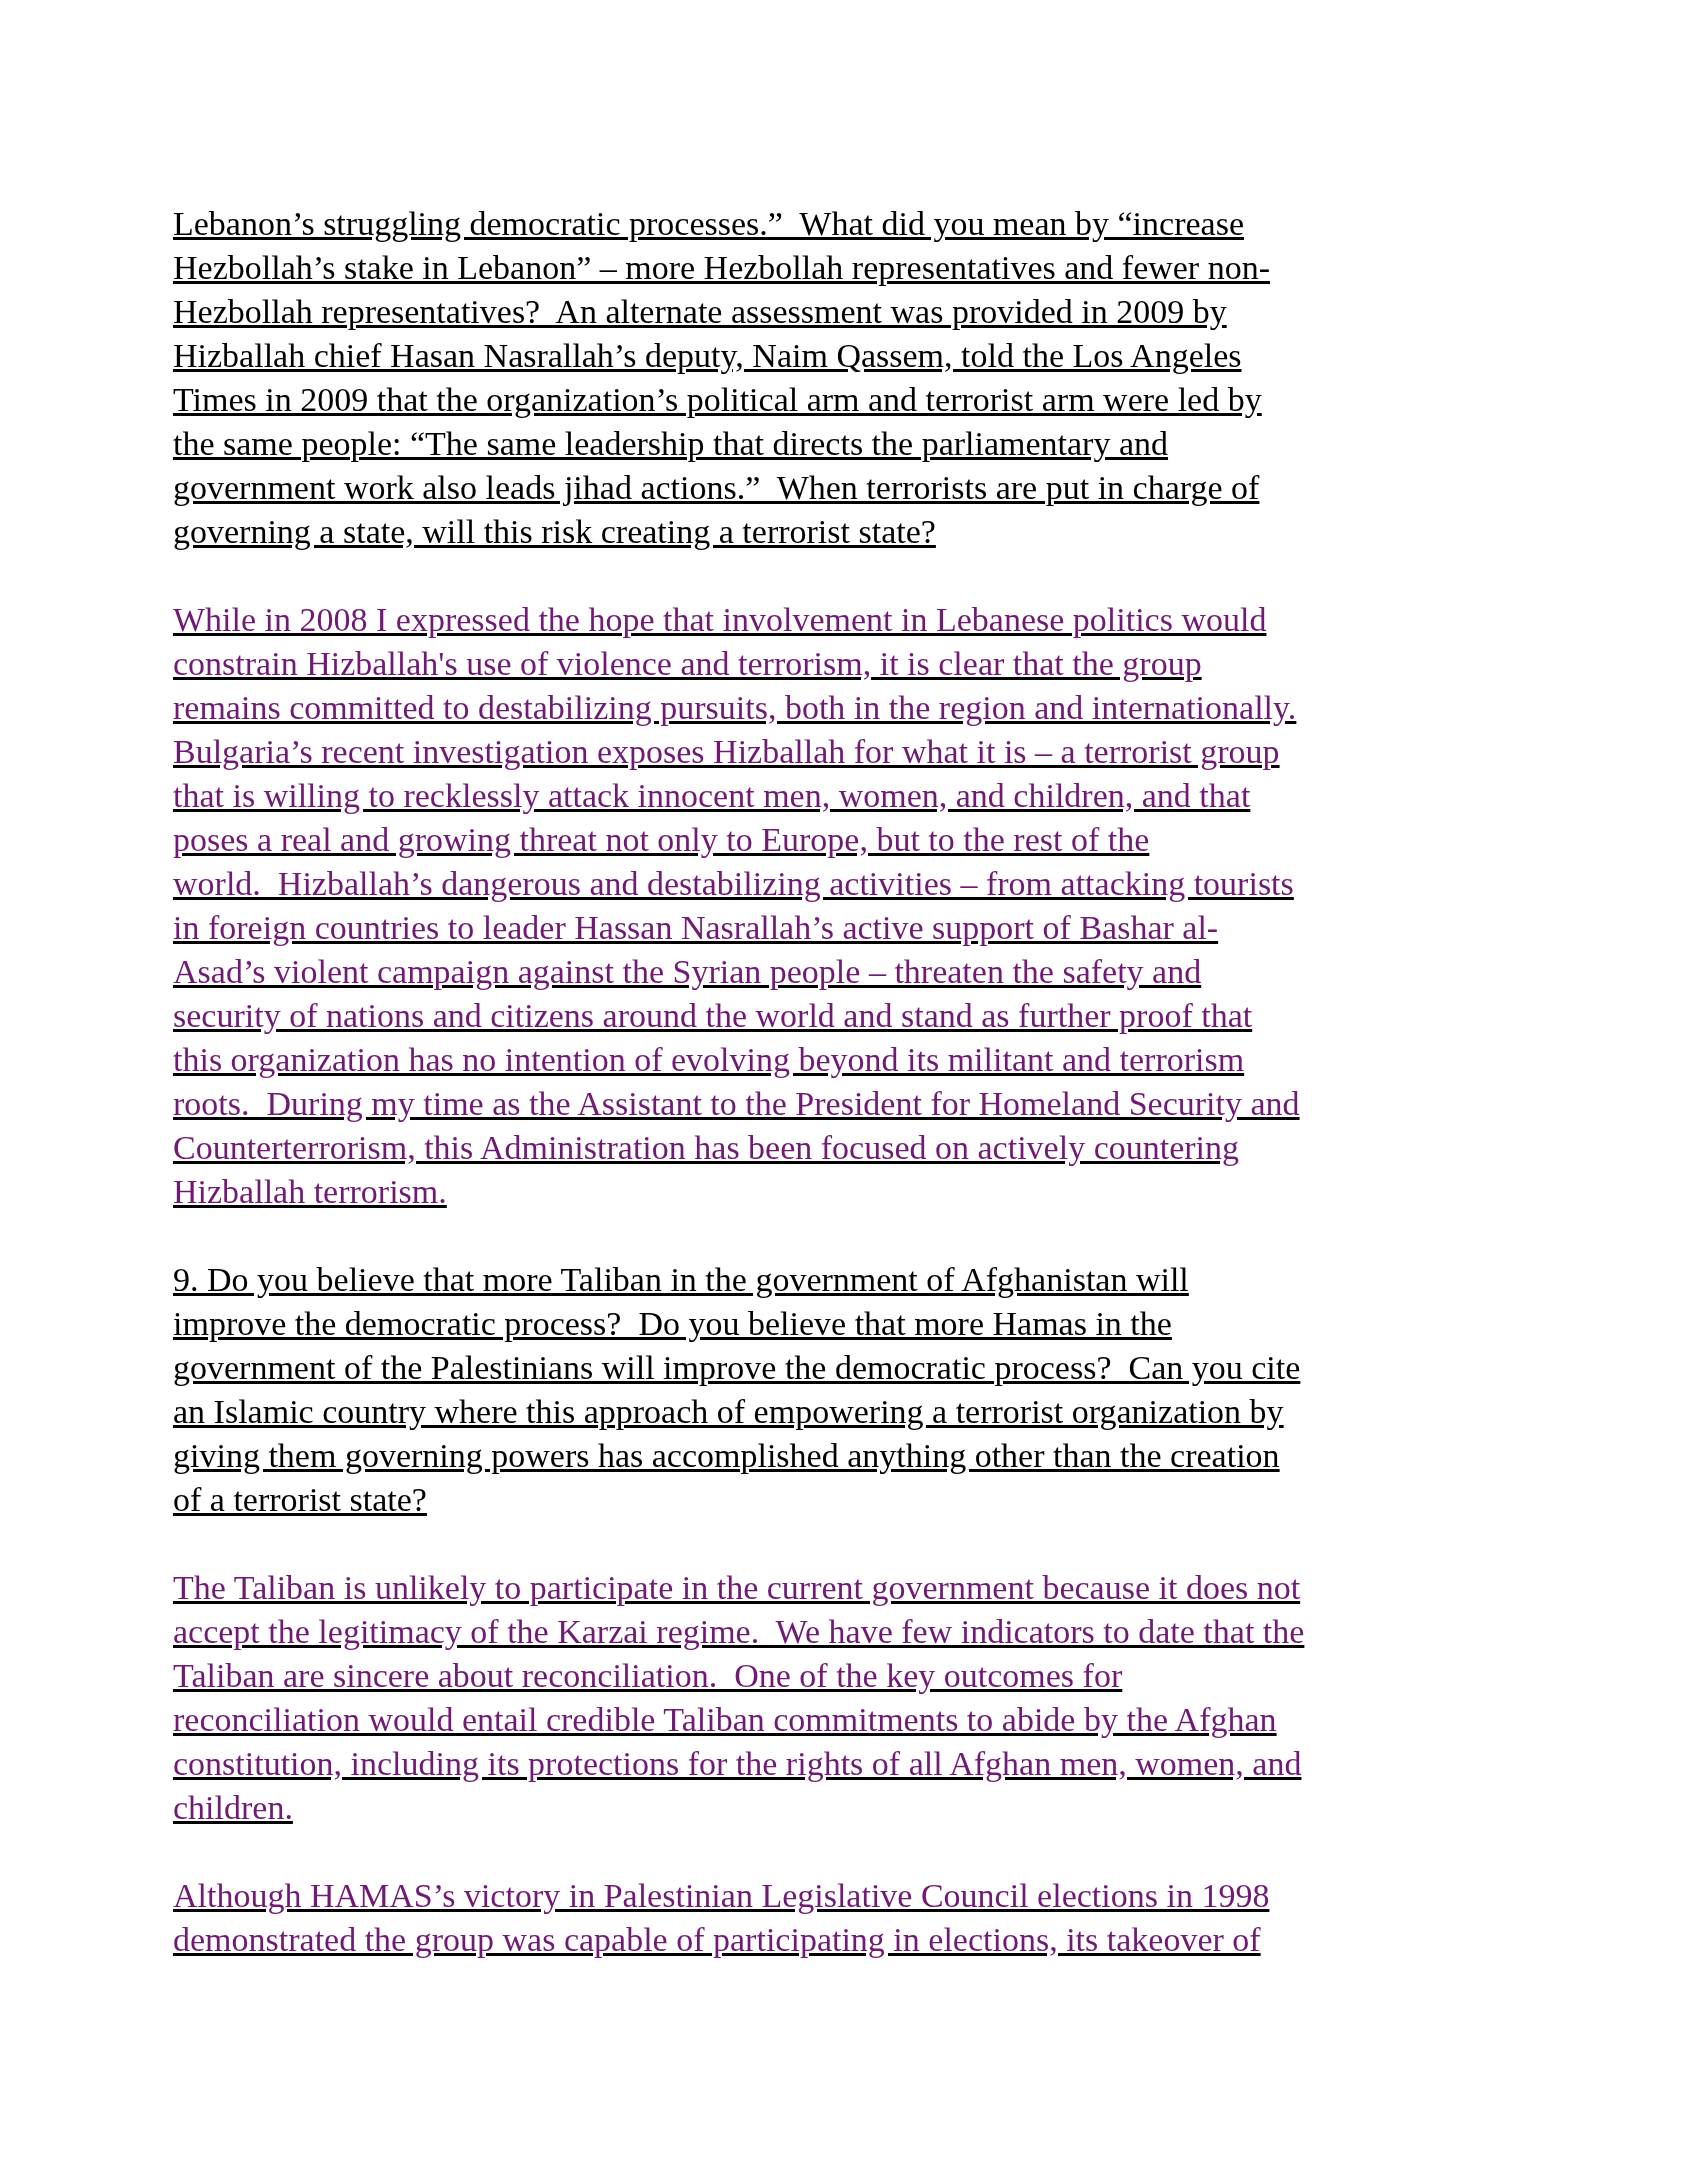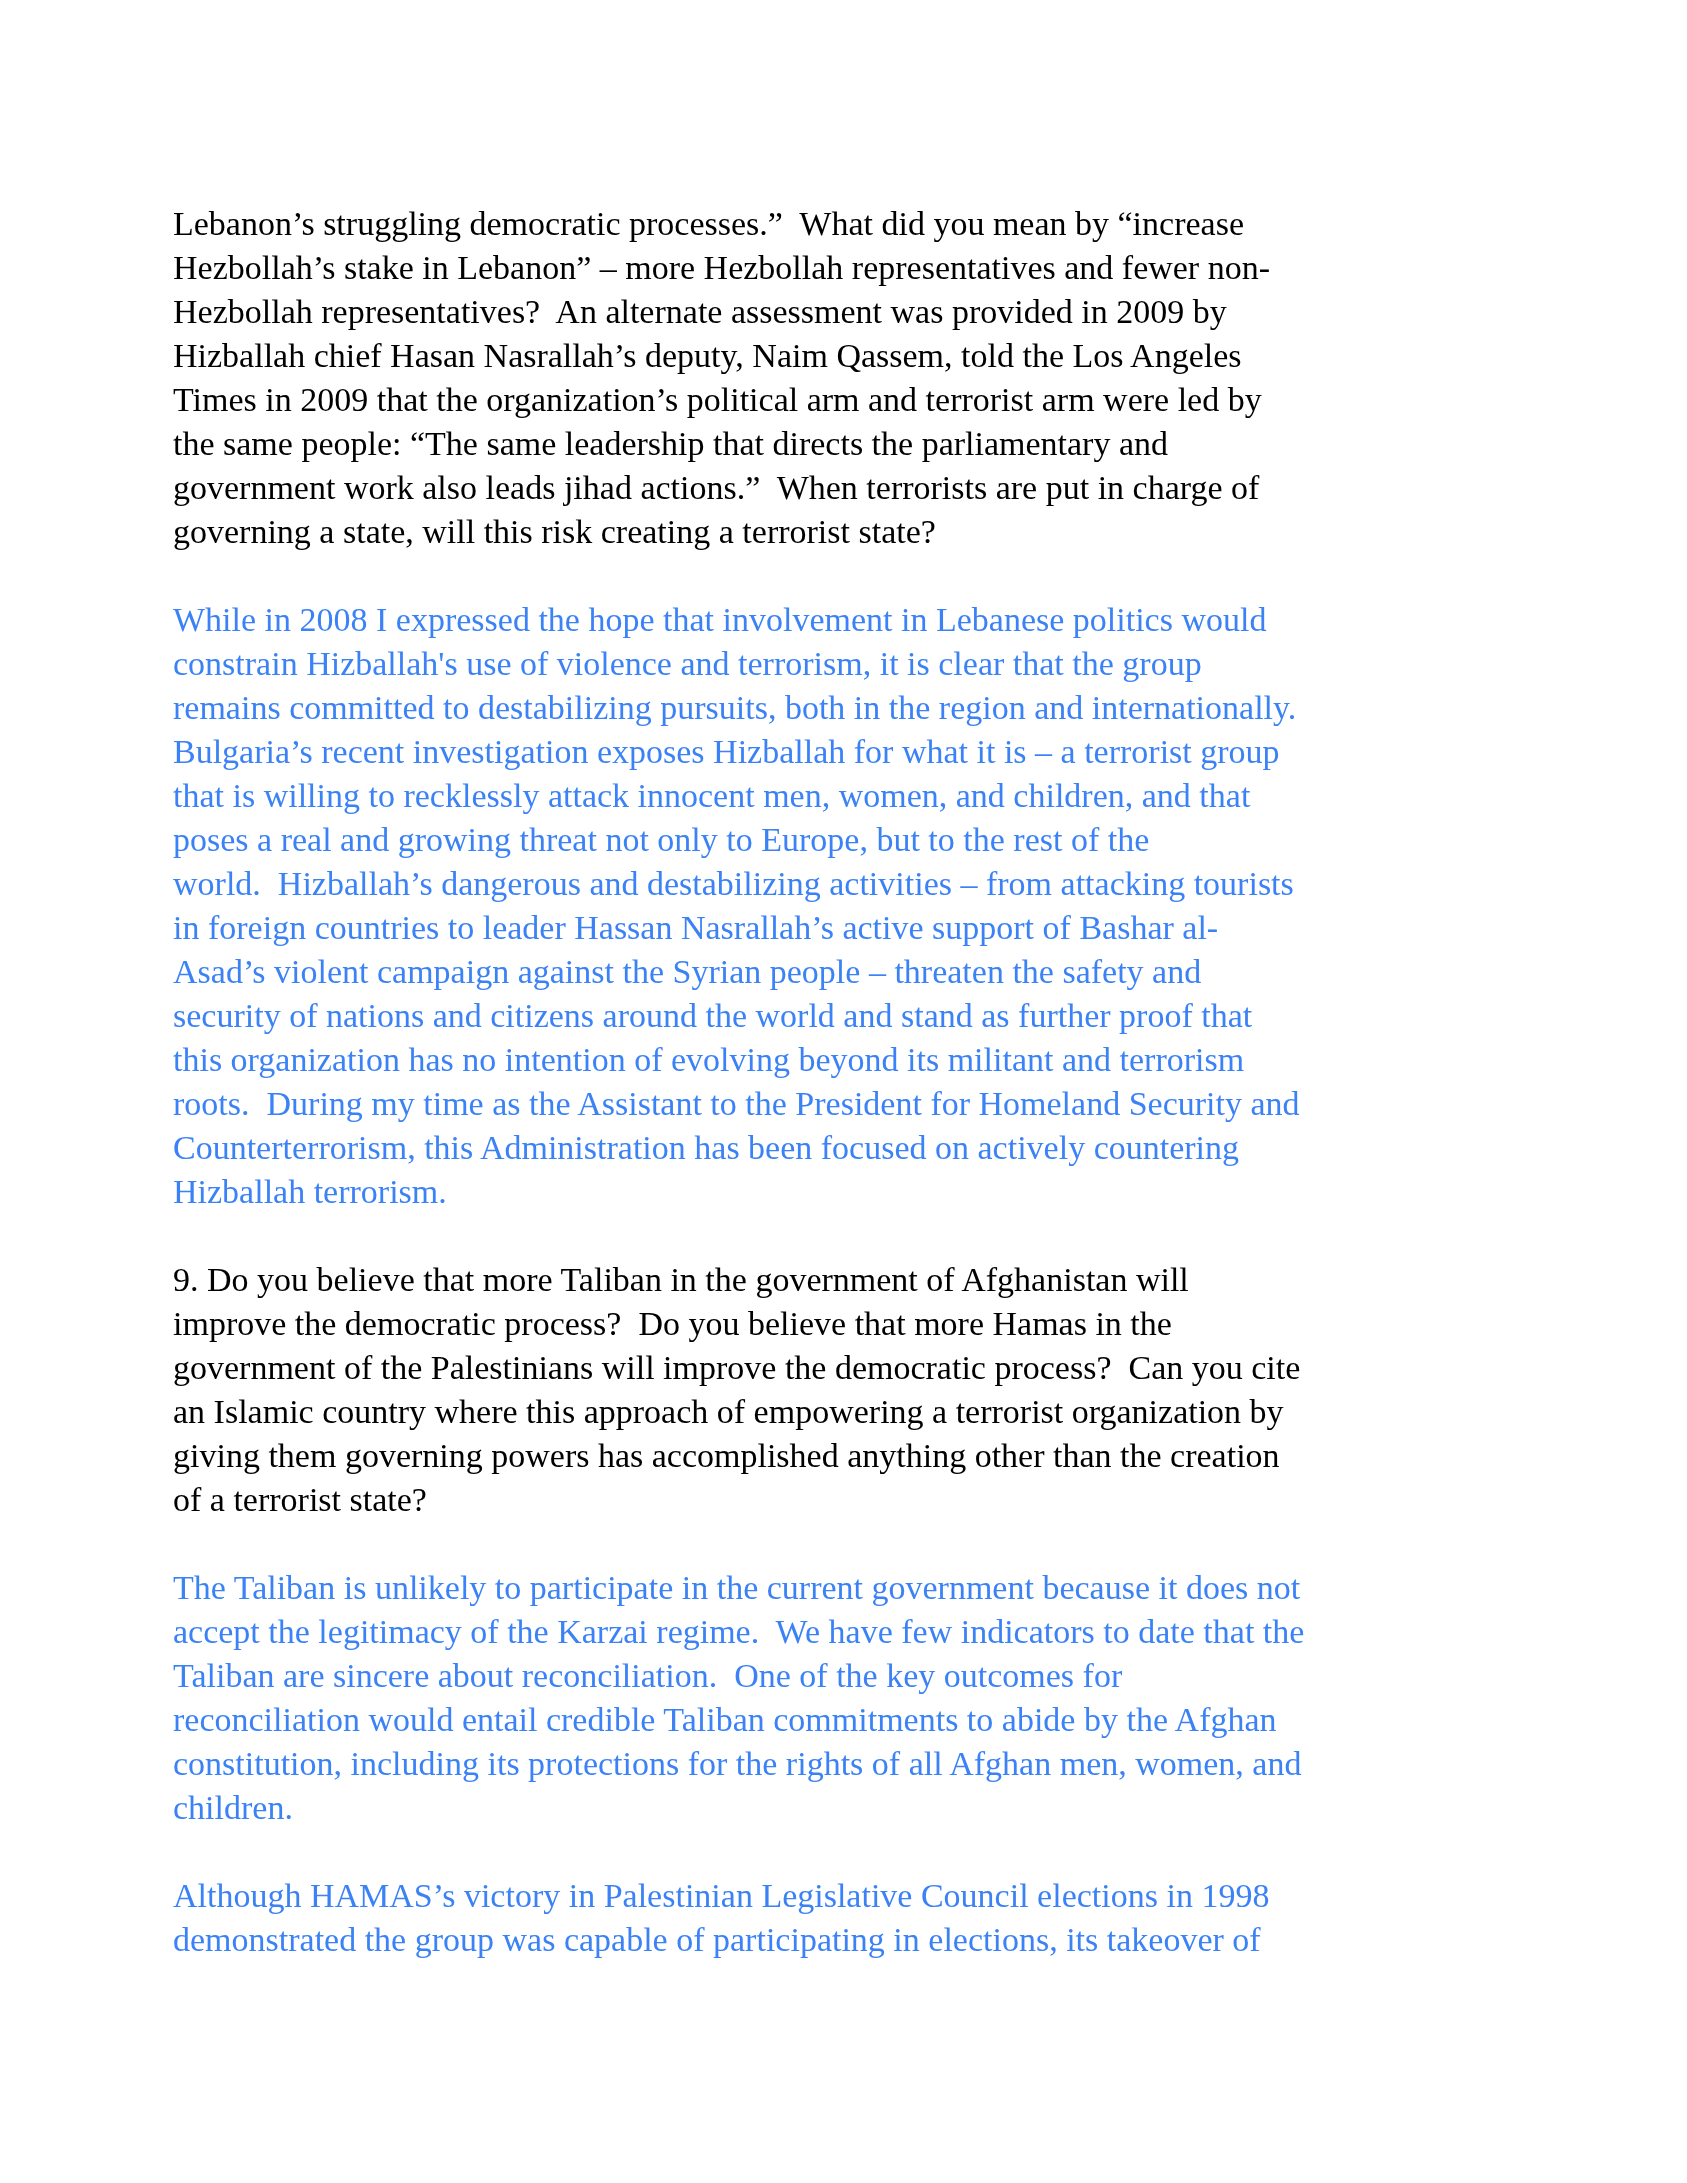--- a/index.html
+++ b/index.html
@@ -16,30 +16,31 @@
   }
   .page {
     position: absolute;
     top: 0;
     left: 0;
     width: 1687px;
     height: 2183px;
     background: #ffffff;
     box-sizing: border-box;
     padding: 202px 12px 0 173px;
+    text-decoration: underline;
   }
   .para {
     margin: 0 0 44px 0;
     font-size: 34px;
     line-height: 44px;
     white-space: pre;          
     letter-spacing: 0px;
   }
   .q { color: #000000; }       
-  .a { color: #3b82f6; margin-top: 32px; }       
+  .a { color: #701a75; margin-top: 32px; }       
 </style>
 </head>
 <body>
 
 <div class="page">
   <p class="para q">Lebanon’s struggling democratic processes.”  What did you mean by “increase
 Hezbollah’s stake in Lebanon” – more Hezbollah representatives and fewer non-
 Hezbollah representatives?  An alternate assessment was provided in 2009 by
 Hizballah chief Hasan Nasrallah’s deputy, Naim Qassem, told the Los Angeles
 Times in 2009 that the organization’s political arm and terrorist arm were led by

